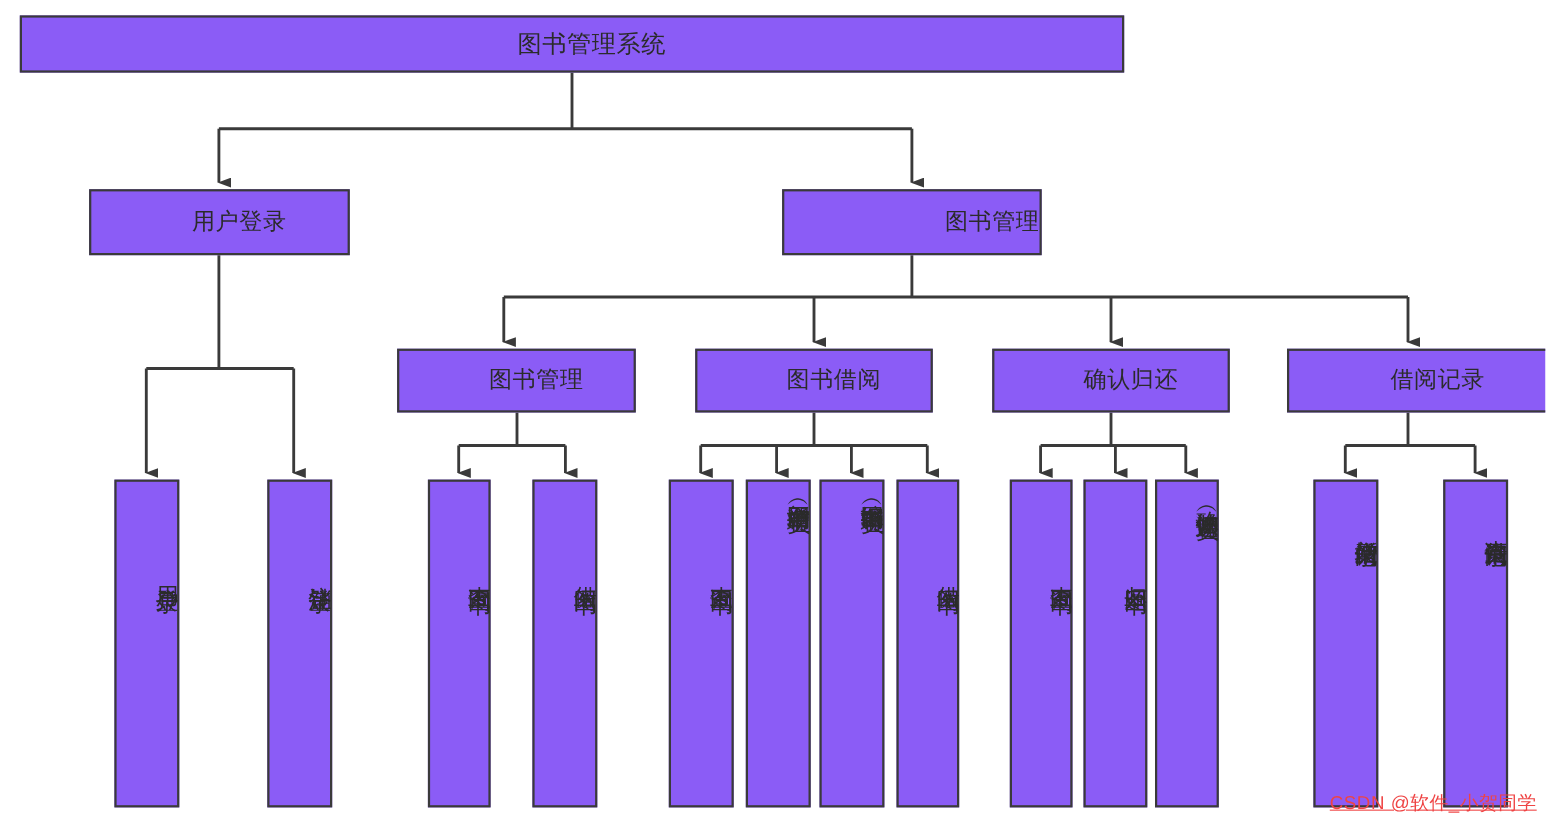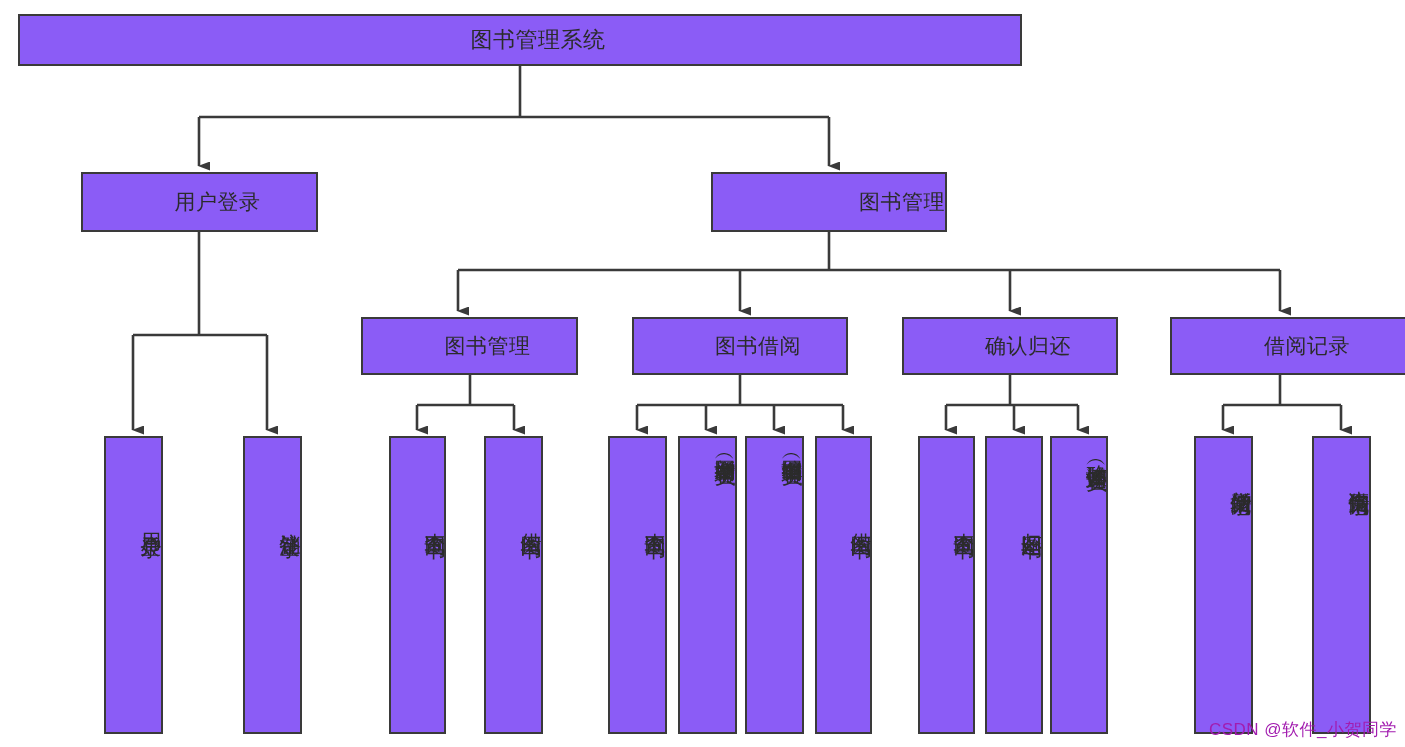--- a/index.html
+++ b/index.html
@@ -63,23 +63,24 @@
     white-space: normal;
   }
   .node.vertical.tall .label {
     letter-spacing: 1px;
   }
   #watermark {
     position: absolute;
     right: 8px;
     bottom: 6px;
     font-size: 17px;
-    color: #a21caf;
+    color: #ef4444;
     letter-spacing: 0.5px;
     white-space: nowrap;
+    text-decoration: underline;
   }
 </style>
 </head>
 <body>
 
 <div id="canvas">
 
   <svg id="wires" viewBox="0 0 1405 747" xmlns="http://www.w3.org/2000/svg">
     <defs>
       <marker id="arrow" markerWidth="10" markerHeight="12" refX="4.5" refY="11" orient="auto" markerUnits="userSpaceOnUse">

